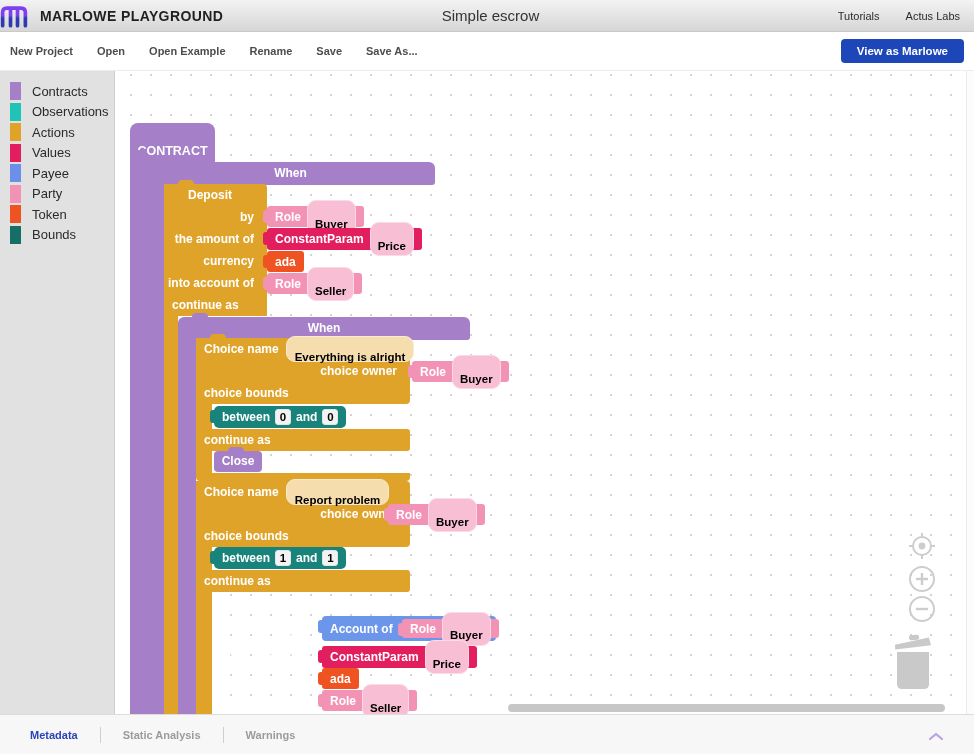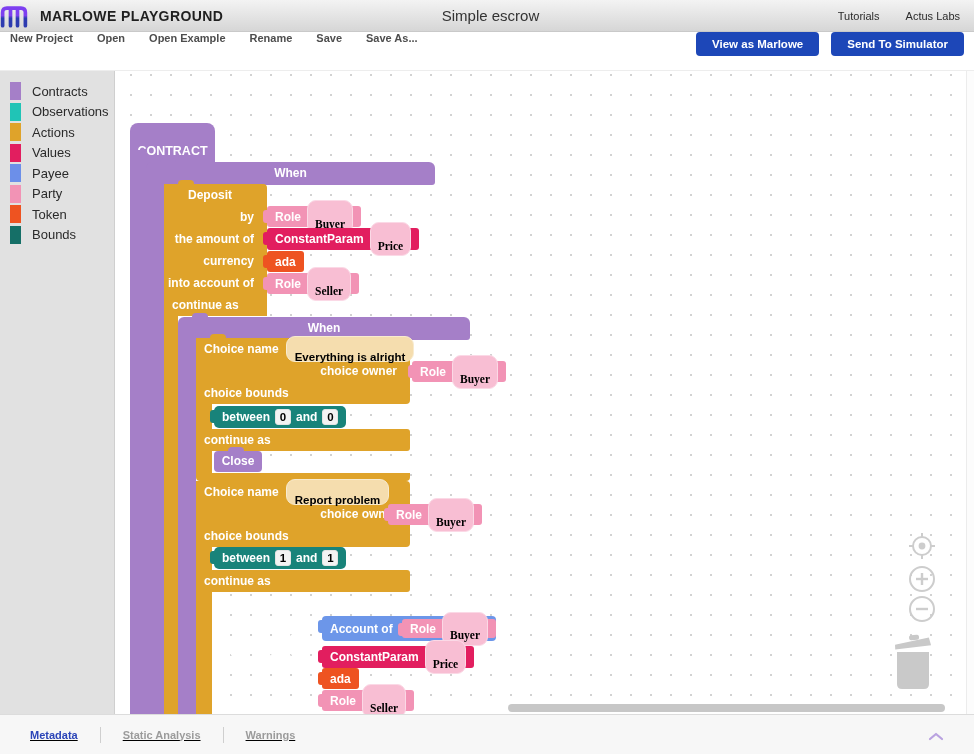--- a/index.html
+++ b/index.html
@@ -12,21 +12,21 @@
     border-bottom:1px solid #c9c9c9; display:flex; align-items:center; }
   .brand { display:flex; align-items:center; gap:12px; }
   .brand-name { font-size:14px; font-weight:700; color:#1f1f1f; letter-spacing:.4px; }
   .proj-title { position:absolute; left:0; right:0; text-align:center;
     font-size:15px; color:#333;padding-left:7px; }
   .header-links { margin-left:auto; display:flex; gap:26px; padding-right:14px; z-index:2; }
   .header-links a { font-size:11px; color:#2b2b2b; text-decoration:none; }
 
   
   .toolbar { height:39px; background:#fff; border-bottom:1px solid #ededed;
-    display:flex; align-items:flex-start; padding:0 10px; }
+    display:flex; align-items:center; padding:0 10px; }
   .menu { display:flex; gap:24px; }
   .menu span { font-size:11px; font-weight:700; color:#4d4d4d; cursor:pointer; }
   .toolbar-btns { margin-left:auto; display:flex; gap:12px; }
   .btn-blue { background:var(--accent_blue); color:#fff; border:none; border-radius:4px;
     font-family:inherit; font-size:11.5px; font-weight:700; padding:6px 16px; height:24px;
     line-height:12px; }
 
   
   .main { position:relative; height:643px; display:flex; }
   .toolbox { width:115px; background:#e1e1e1; border-right:1px solid #cfcfcf;
@@ -58,21 +58,21 @@
   .r-right { text-align:right; padding-right:13px; }
   .r-left  { padding-left:8px; }
 
   .val { display:flex; align-items:center; gap:6px; padding:0 8px; height:21px;
     border-radius:3px; white-space:nowrap; }
   .val::before { content:''; position:absolute; left:-4px; top:4px; width:6px; height:13px;
     background-color:inherit; border-radius:3px 0 0 3px; }
 
   .field { background:var(--pink_light); border:1px solid #fbd9e6; color:#000;
     font-weight:600; font-size:11.5px; border-radius:9px; padding:16px 7px;
-    height:17px; line-height:15px;font-family:Liberation Serif, serif; }
+    height:17px; line-height:15px; }
   .field-cream { background:var(--cream); border:1px solid #f8ebcf; color:#000;
     font-weight:600; font-size:11.5px; border-radius:9px; padding:12px 8px;
     height:18px; line-height:16px; }
   .field-num { background:#f3f3f3; border:1px solid #e4e4e4; color:#000; font-weight:700;
     font-size:11.5px; border-radius:3px; min-width:16px; text-align:center;
     height:16px; line-height:14px; padding:0 3px; }
 
   .close-blk { border-radius:4px; text-align:center; line-height:21px; }
 
   
@@ -80,21 +80,21 @@
   .ctl svg { display:block; }
 
   
   .hscroll { position:absolute; left:393px; top:633px; width:437px; height:8px;
     background:#c7c7c7; border-radius:4px; }
   .vtrack { position:absolute; right:0; top:0; bottom:0; width:8px; background:#fcfcfc;
     border-left:1px solid #ececec; }
 
   
   .bottom-bar { height:40px; background:#f7f7f7; border-top:1px solid #dcdcdc;
-    display:flex; align-items:center; padding:8px 30px; position:relative;text-decoration:underline; }
+    display:flex; align-items:center; padding:8px 30px; position:relative; }
   .tab { font-size:11px; font-weight:700; color:#9b9b9b; cursor:pointer; }
   .tab.active { color:var(--tab_active); }
   .tab-div { width:1px; height:16px; background:#cfcfcf; margin:0 22px; }
   .chevron-up { position:absolute; right:30px; top:12px; }
 </style>
 </head>
 <body>
 
 <div class="header">
   <div class="brand">
@@ -120,21 +120,20 @@
   <div class="menu">
     <span>New Project</span>
     <span>Open</span>
     <span>Open Example</span>
     <span>Rename</span>
     <span>Save</span>
     <span>Save As...</span>
   </div>
   <div class="toolbar-btns">
     <button class="btn-blue">View as Marlowe</button>
-    <button class="btn-blue">Send To Simulator</button>
   </div>
 </div>
 
 <div class="main">
 
   <aside class="toolbox">
     <div class="cat">
       <span class="swatch" style="background-color: rgb(165, 127, 200);"></span>
       <span class="cat-label">Contracts</span>
       </div>

